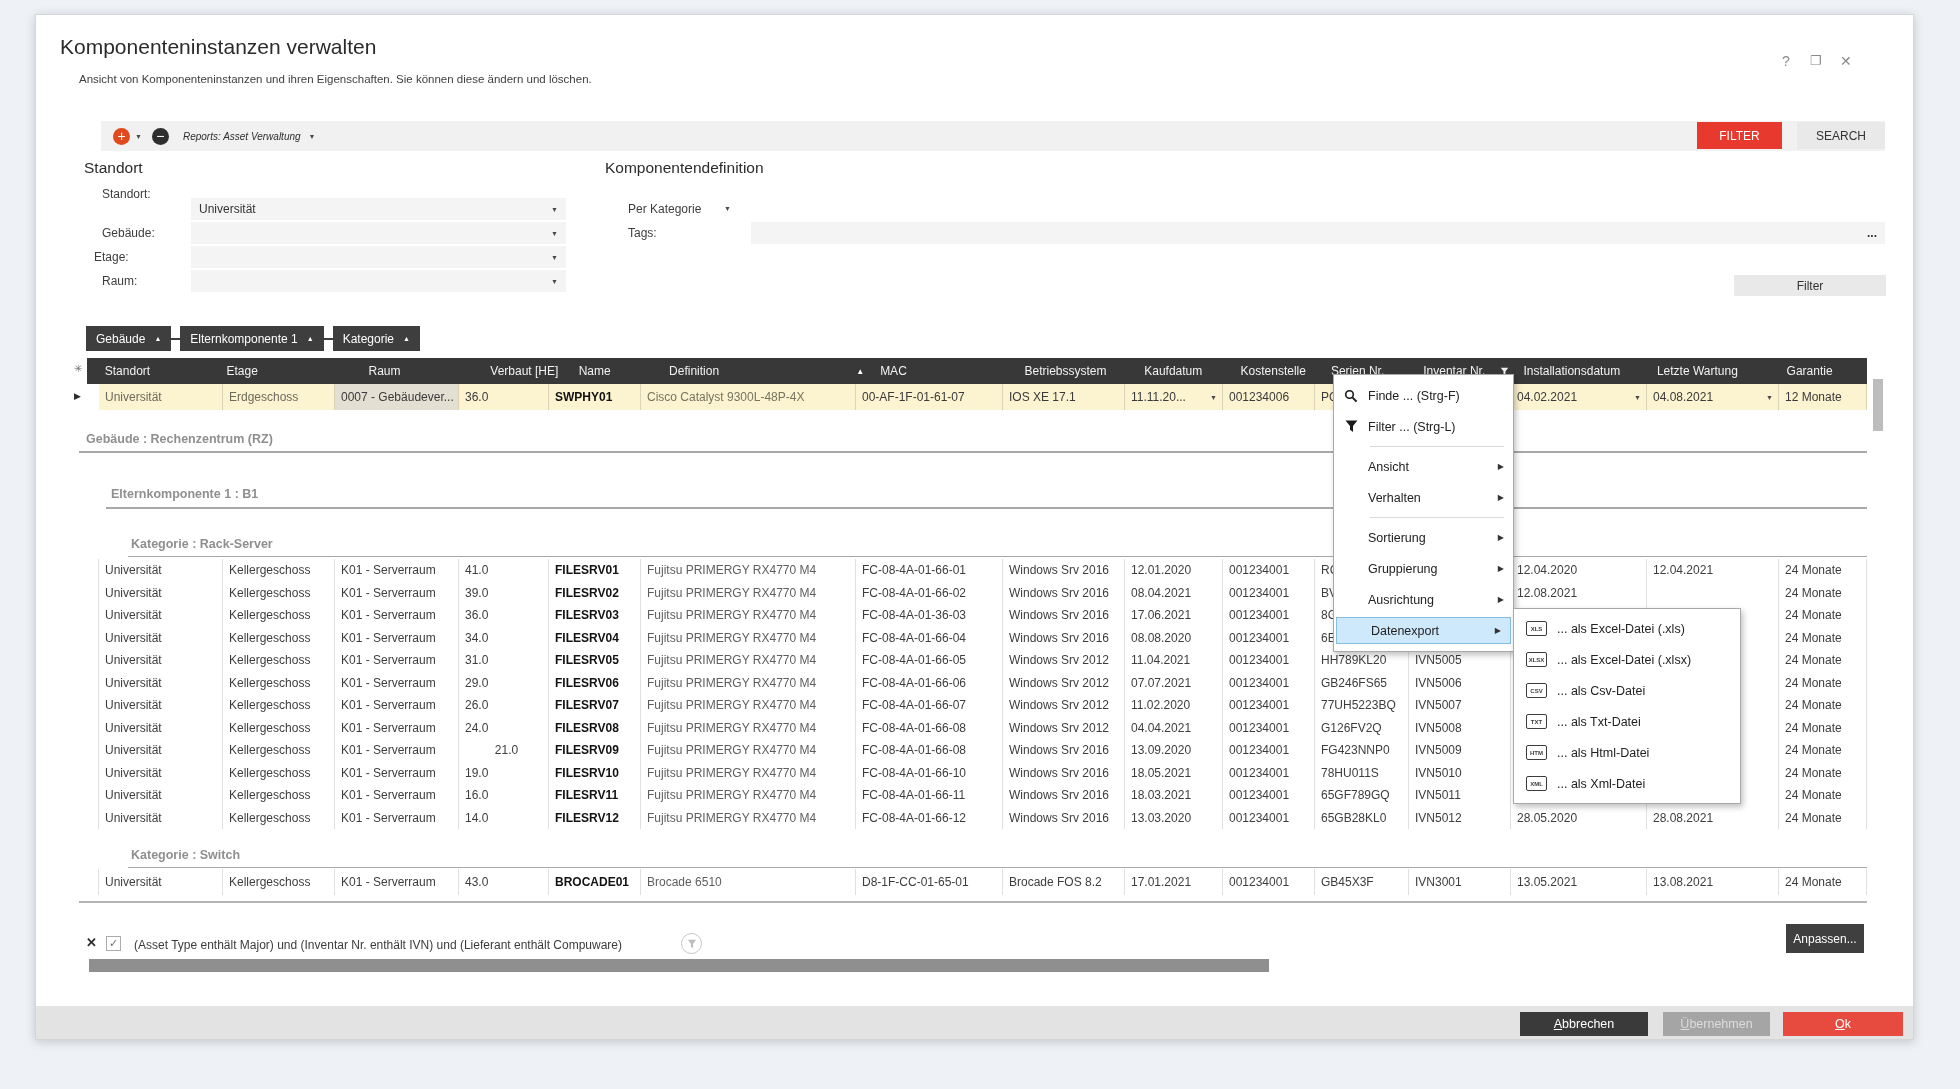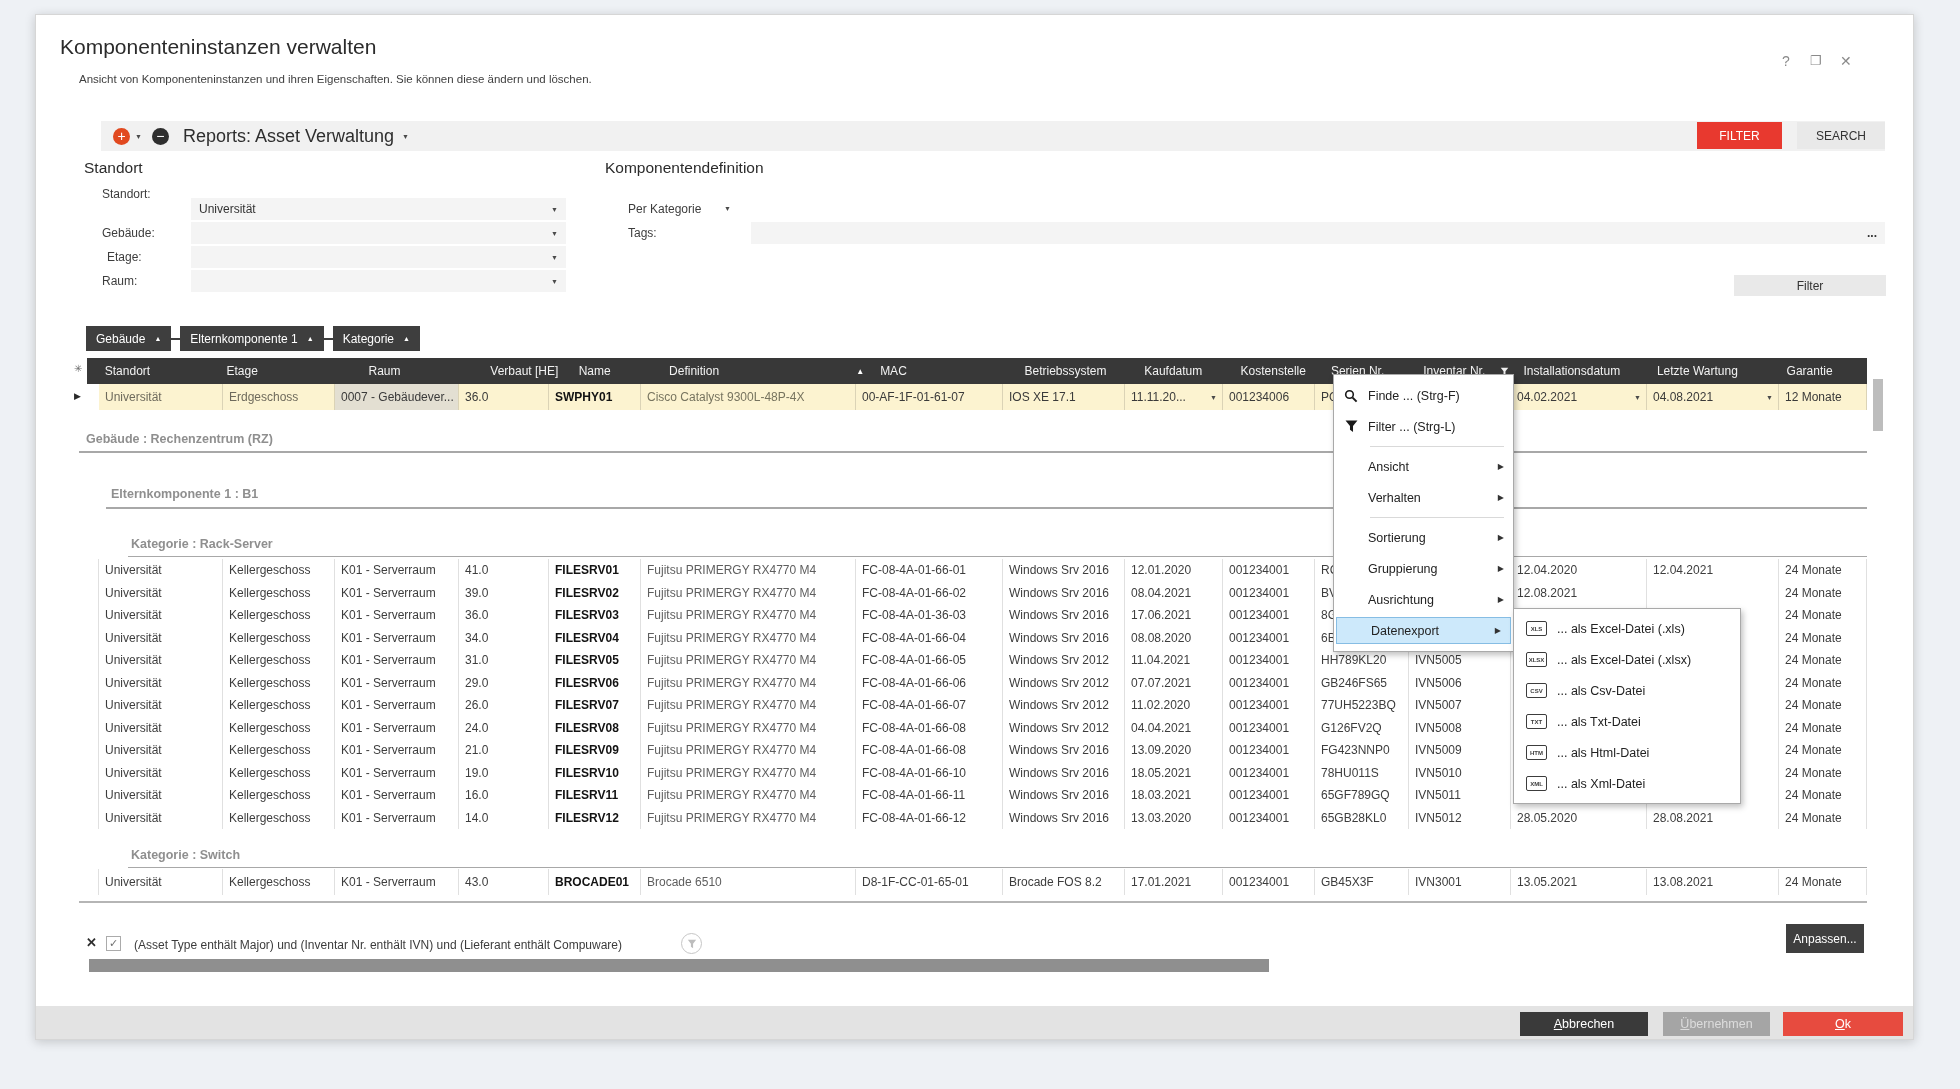--- a/index.html
+++ b/index.html
@@ -9,21 +9,21 @@
   .abs{position:absolute;}
   .title{left:24px;top:20px;font-size:21px;color:#2b2b2b;}
   .subtitle{left:43px;top:58px;font-size:11.5px;color:#3f3f3f;}
   .winbtn{top:38px;font-size:14px;color:#8a8a8a;cursor:default;}
   .toolbar{left:65px;top:106px;width:1784px;height:30px;background:#f1f1f1;display:flex;align-items:center;padding-left:12px;box-sizing:border-box;}
   .circle{width:17px;height:17px;border-radius:50%;color:#fff;font-size:14px;line-height:16px;text-align:center;display:inline-block;}
   .plus{background:#e1491f;}
   .minus{background:#2f2f2f;}
   .caret{font-size:7px;color:#4a4a4a;}
   .tb-caret{margin:0 10px 0 5px;}
-  .reports{font-size:18px;color:#2e2e2e;margin-left:14px;}
+  .reports{font-size:10px;color:#2e2e2e;margin-left:14px;font-style:italic;}
   .btn{display:flex;align-items:center;justify-content:center;font-size:12px;box-sizing:border-box;cursor:default;}
   .filter-btn{left:1661px;top:107px;width:85px;height:27px;background:#e8392f;color:#fff;}
   .search-btn{left:1761px;top:107px;width:88px;height:27px;background:#e9e9e9;color:#333;}
   .section-h{font-size:15.5px;color:#2b2b2b;}
   .frm-label{font-size:12px;color:#3d3d3d;}
   .field{background:#f4f4f4;height:22px;box-sizing:border-box;font-size:12px;color:#333;
          display:flex;align-items:center;padding:0 8px;overflow:hidden;white-space:nowrap;}
   .field .caret{margin-left:auto;}
   .kat-field{background:#fff;border:1px solid #c9c9c9;}
   .filter2-btn{left:1698px;top:260px;width:152px;height:21px;background:#e9e9e9;color:#333;}
@@ -108,21 +108,21 @@
     <div class="abs frm-label" style="left:66px;top:172px;">Standort:</div>
     <div class="abs field" style="left:155px;top:183px;width:375px;">
       <span>Universität</span>
       <span class="caret">▼</span>
     </div>
     <div class="abs frm-label" style="left:66px;top:211px;">Gebäude:</div>
     <div class="abs field" style="left:155px;top:207px;width:375px;">
       <span></span>
       <span class="caret">▼</span>
     </div>
-    <div class="abs frm-label" style="left:71px;top:235px;">Etage:</div>
+    <div class="abs frm-label" style="left:58px;top:235px;">Etage:</div>
     <div class="abs field" style="left:155px;top:231px;width:375px;">
       <span></span>
       <span class="caret">▼</span>
     </div>
     <div class="abs frm-label" style="left:66px;top:259px;">Raum:</div>
     <div class="abs field" style="left:155px;top:255px;width:375px;">
       <span></span>
       <span class="caret">▼</span>
     </div>
 
@@ -658,21 +658,21 @@
           <div class="cell gut"></div>
           <div class="cell c0" style="width: 124px;">
             <span>Universität</span>
           </div>
           <div class="cell c1" style="width: 112px;">
             <span>Kellergeschoss</span>
           </div>
           <div class="cell c2" style="width: 124px;">
             <span>K01 - Serverraum</span>
           </div>
-          <div class="cell c3" style="width: 90px;">
+          <div class="cell c3" style="width: 90px; justify-content: center;">
             <span>21.0</span>
           </div>
           <div class="cell c4" style="width: 92px;">
             <span class="c4span">FILESRV09</span>
           </div>
           <div class="cell c5" style="width: 215px;">
             <span class="c5span">Fujitsu PRIMERGY RX4770 M4</span>
           </div>
           <div class="cell c6" style="width: 147px;">
             <span>FC-08-4A-01-66-08</span>

